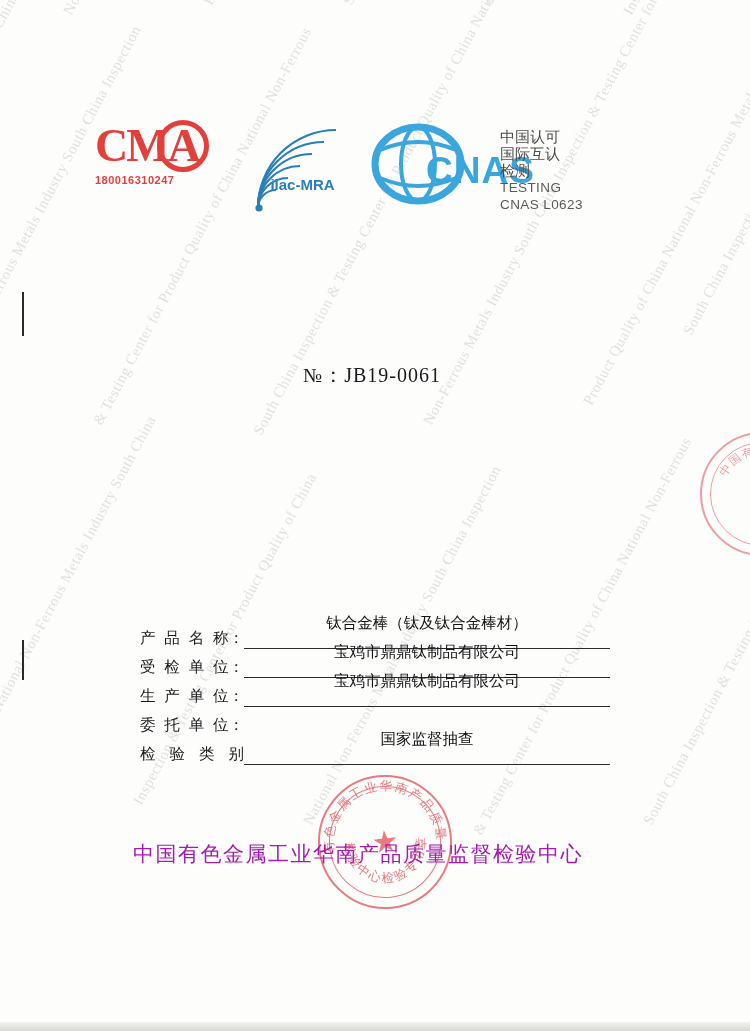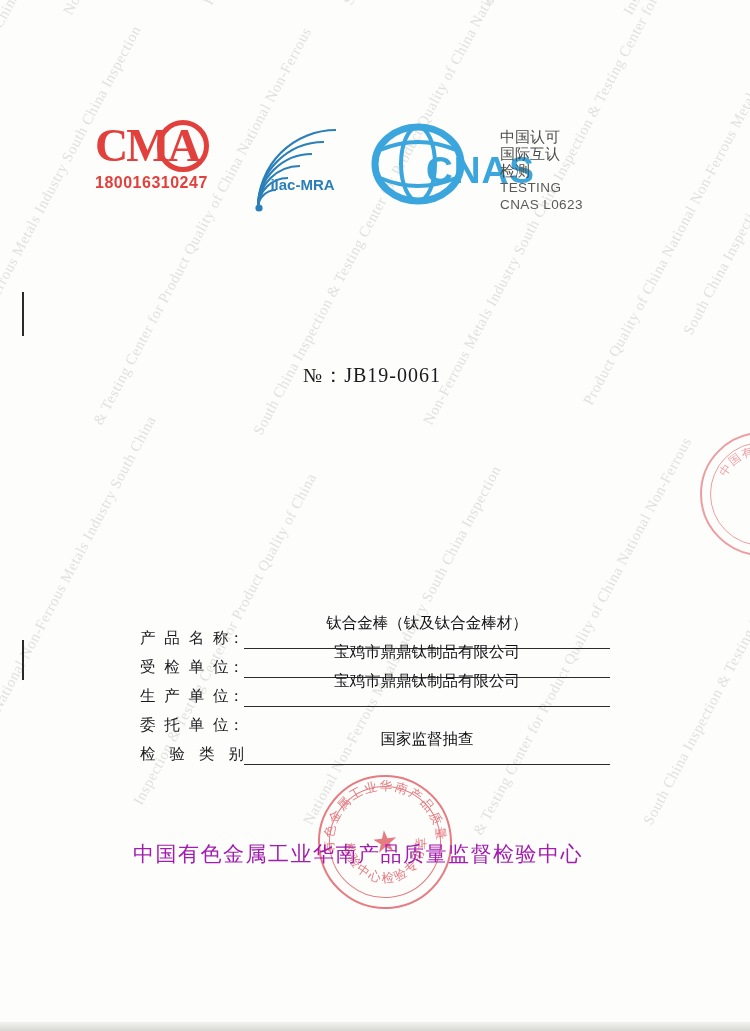--- a/index.html
+++ b/index.html
@@ -67,21 +67,21 @@
     left: 62px;
     top: 0px;
     width: 52px;
     height: 52px;
     border: 5px solid #e2403c;
     border-radius: 50%;
     box-sizing: border-box;
   }
   .cma-num {
     font-family: "Liberation Sans", sans-serif;
-    font-size: 16px;
+    font-size: 11px;
     font-weight: bold;
     color: #e2403c;
     letter-spacing: 0.5px;
     margin-top: 2px;
   }
 
   
   .ilac {
     position: absolute;
     left: 190px;

